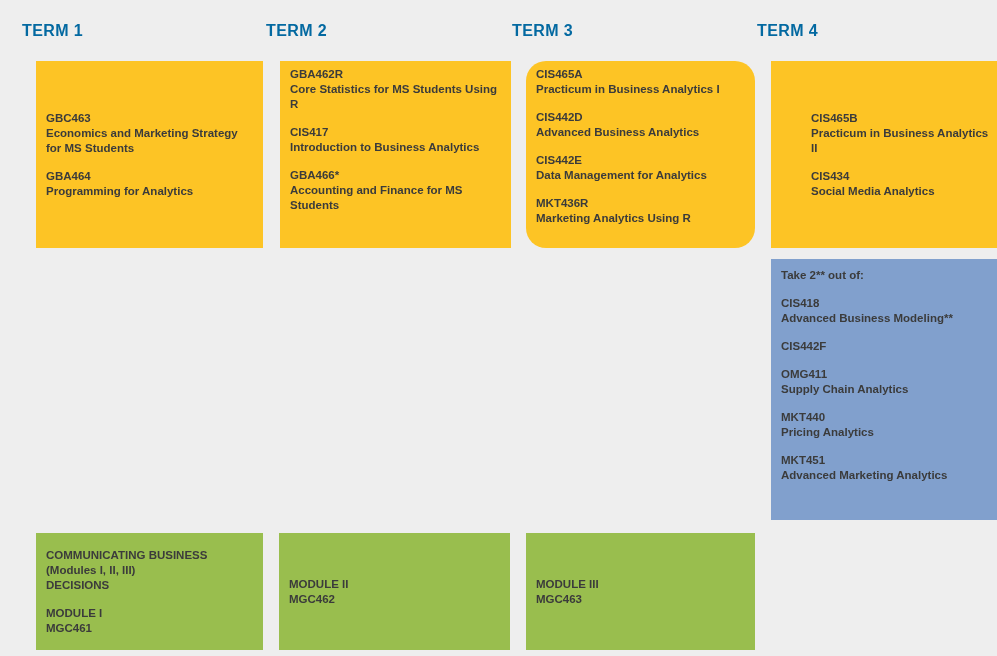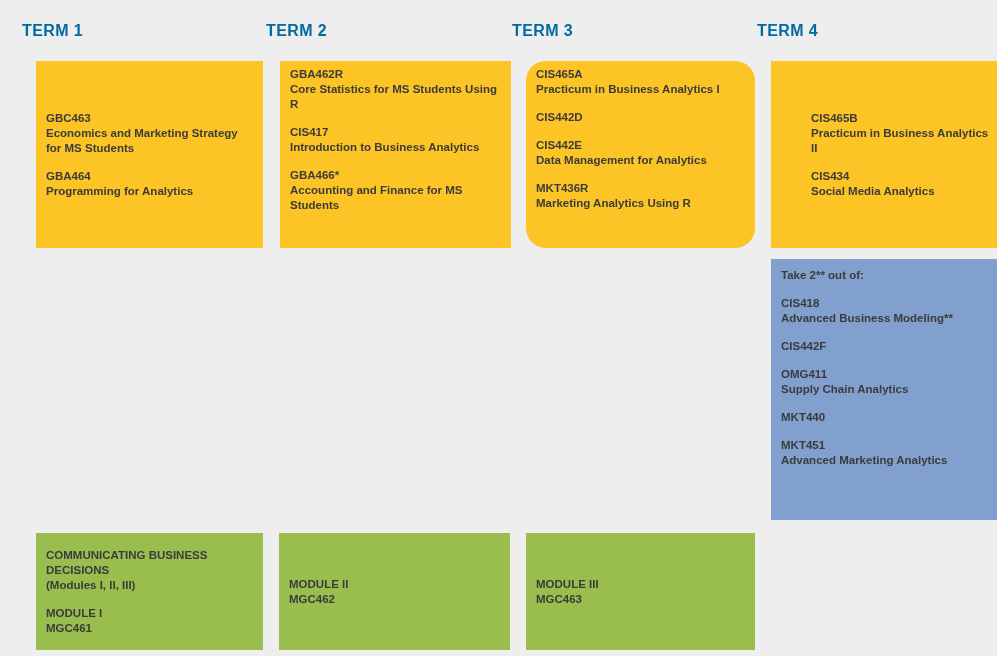--- a/index.html
+++ b/index.html
@@ -118,20 +118,21 @@
   </div>
 
   <div class="card top-aligned" style="left:512px; top:61px; width:229px; height:187px; padding-top:6px; background:#fdc425;border-radius:20px;">
     <div class="card-inner">
       <div class="course">
         <span class="code">CIS465A</span>
         <span class="title">Practicum in Business Analytics I</span>
       </div>
       <div class="course">
         <span class="code">CIS442D</span>
+        <span class="title">Advanced Business Analytics</span>
       </div>
       <div class="course">
         <span class="code">CIS442E</span>
         <span class="title">Data Management for Analytics</span>
       </div>
       <div class="course">
         <span class="code">MKT436R</span>
         <span class="title">Marketing Analytics Using R</span>
       </div>
     </div>
@@ -159,34 +160,35 @@
       </div>
       <div class="course">
         <span class="code">CIS442F</span>
       </div>
       <div class="course">
         <span class="code">OMG411</span>
         <span class="title">Supply Chain Analytics</span>
       </div>
       <div class="course">
         <span class="code">MKT440</span>
+        <span class="title">Pricing Analytics</span>
       </div>
       <div class="course">
         <span class="code">MKT451</span>
         <span class="title">Advanced Marketing Analytics</span>
       </div>
     </div>
   </div>
 
   <div class="card" style="left:22px; top:533px; width:227px; height:117px; background:#99be4e;">
     <div class="card-inner">
       <div class="module-block">
         <span>COMMUNICATING BUSINESS</span>
+        <span>(Modules I, II, III)</span>
         <span>DECISIONS</span>
-        <span>(Modules I, II, III)</span>
       </div>
       <div class="module-block">
         <span>MODULE I</span>
         <span>MGC461</span>
       </div>
     </div>
   </div>
 
   <div class="card" style="left:265px; top:533px; width:231px; height:117px; background:#99be4e;">
     <div class="card-inner">

